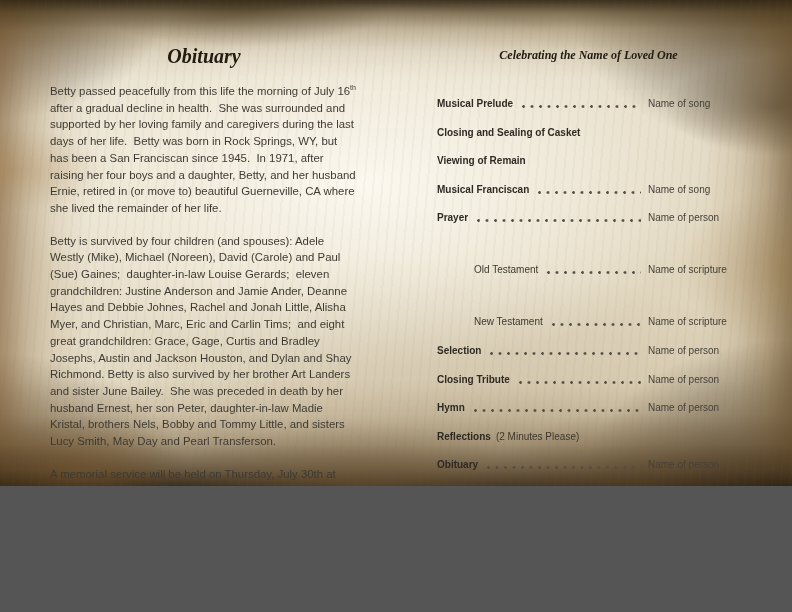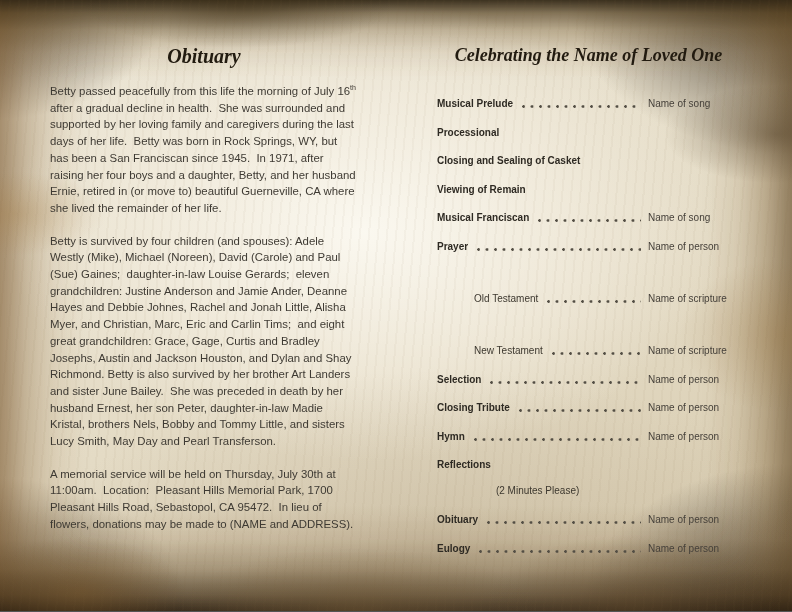--- a/index.html
+++ b/index.html
@@ -1,17 +1,17 @@
 <!DOCTYPE html>
 <html><head>
 <meta charset="utf-8">
 <style>
   html,body { margin:0; padding:0; background:#555; }
   .page {
-    position:relative; width:792px; height:611px; overflow:hidden;
+    position:relative; width:792px; height:486px; overflow:hidden;
     font-family:"Liberation Sans", sans-serif;
     background-color:#e7e0cd;
     background-image:
       radial-gradient(60% 50% at 46% 38%, rgba(253,251,244,0.9) 0%, rgba(247,242,230,0.55) 45%, rgba(240,233,216,0) 75%),
       linear-gradient(180deg, rgba(38,31,17,0.92) 0px, rgba(84,66,33,0.62) 13px, rgba(132,106,60,0.34) 30px, rgba(168,140,96,0.15) 52px, rgba(168,140,96,0) 78px),
       linear-gradient(0deg, rgba(31,22,12,0.94) 0px, rgba(64,48,27,0.72) 16px, rgba(106,84,52,0.42) 42px, rgba(150,124,88,0.2) 72px, rgba(150,124,88,0) 106px),
       linear-gradient(270deg, rgba(110,84,44,0.55) 0px, rgba(146,116,70,0.32) 26px, rgba(170,142,100,0.14) 54px, rgba(170,142,100,0) 86px),
       linear-gradient(90deg, rgba(146,106,58,0.5) 0px, rgba(174,140,94,0.28) 26px, rgba(196,168,126,0.12) 56px, rgba(196,168,126,0) 86px),
       radial-gradient(240px 170px at 0% 0%, rgba(42,28,13,0.8), rgba(42,28,13,0) 70%),
       radial-gradient(320px 220px at 100% 0%, rgba(38,27,14,0.88), rgba(38,27,14,0) 70%),
@@ -45,31 +45,31 @@
   .left-col { left:50px; width:308px; }
   .left-col .col-title { font-size:20px; line-height:24px; margin-bottom:15px; }
   .body-text {
     margin:0 0 16px 0;
     font-size:11.4px; line-height:16.7px;
     color:#3e3a33; white-space:pre-wrap;
   }
   .body-text sup { font-size:0.62em; line-height:0; vertical-align:super; }
   
   .right-col { left:437px; width:303px; }
-  .right-col .col-title { font-size:18px; line-height:22px; margin-bottom:29px; }
+  .right-col .col-title { font-size:12px; line-height:22px; margin-bottom:29px; }
   .svc-row {
     display:flex; align-items:flex-start;
     margin-bottom:11.6px;
     font-size:10px; line-height:17px; color:#3d382f;
   }
   .svc-label { font-weight:bold; color:#2e2a23; flex:0 0 auto; }
   .svc-row.sub { padding-left:37px;margin-top:35px; }
   .svc-row.sub .svc-label { font-weight:normal; color:#3d382f; }
   .svc-row.tight { margin-bottom:3px; }
-  .svc-note { margin-left:5px; font-weight:normal; color:#3d382f;margin-top:26px; }
+  .svc-note { margin-left:5px; font-weight:normal; color:#3d382f; }
   .leader {
     flex:1 1 auto; height:13px; margin:0 7px 0 9px; align-self:baseline;
     background-image:radial-gradient(circle at 1.5px 1.5px, #534e44 1.15px, rgba(0,0,0,0) 1.55px);
     background-size:8.5px 3px; background-repeat:repeat-x;
     background-position:left bottom;
   }
   .svc-value { flex:0 0 auto; width:92px; color:#46413a; }
 </style>
 </head>
 <body>
@@ -84,23 +84,20 @@
     <p class="body-text">A memorial service will be held on Thursday, July 30th at 11:00am.  Location:  Pleasant Hills Memorial Park, 1700 Pleasant Hills Road, Sebastopol, CA 95472.  In lieu of flowers, donations may be made to (NAME and ADDRESS).</p>
   </div>
 
   <div class="col right-col">
     <h1 class="col-title">Celebrating the Name of Loved One</h1>
 
     <div class="svc-row">
       <span class="svc-label">Musical Prelude</span>
       <span class="leader"></span>
       <span class="svc-value">Name of song</span>
-    </div>
-    <div class="svc-row">
-      <span class="svc-label">Processional</span>
     </div>
     <div class="svc-row">
       <span class="svc-label">Closing and Sealing of Casket</span>
     </div>
     <div class="svc-row">
       <span class="svc-label">Viewing of Remain</span>
     </div>
     <div class="svc-row">
       <span class="svc-label">Musical Franciscan</span>
       <span class="leader"></span>

